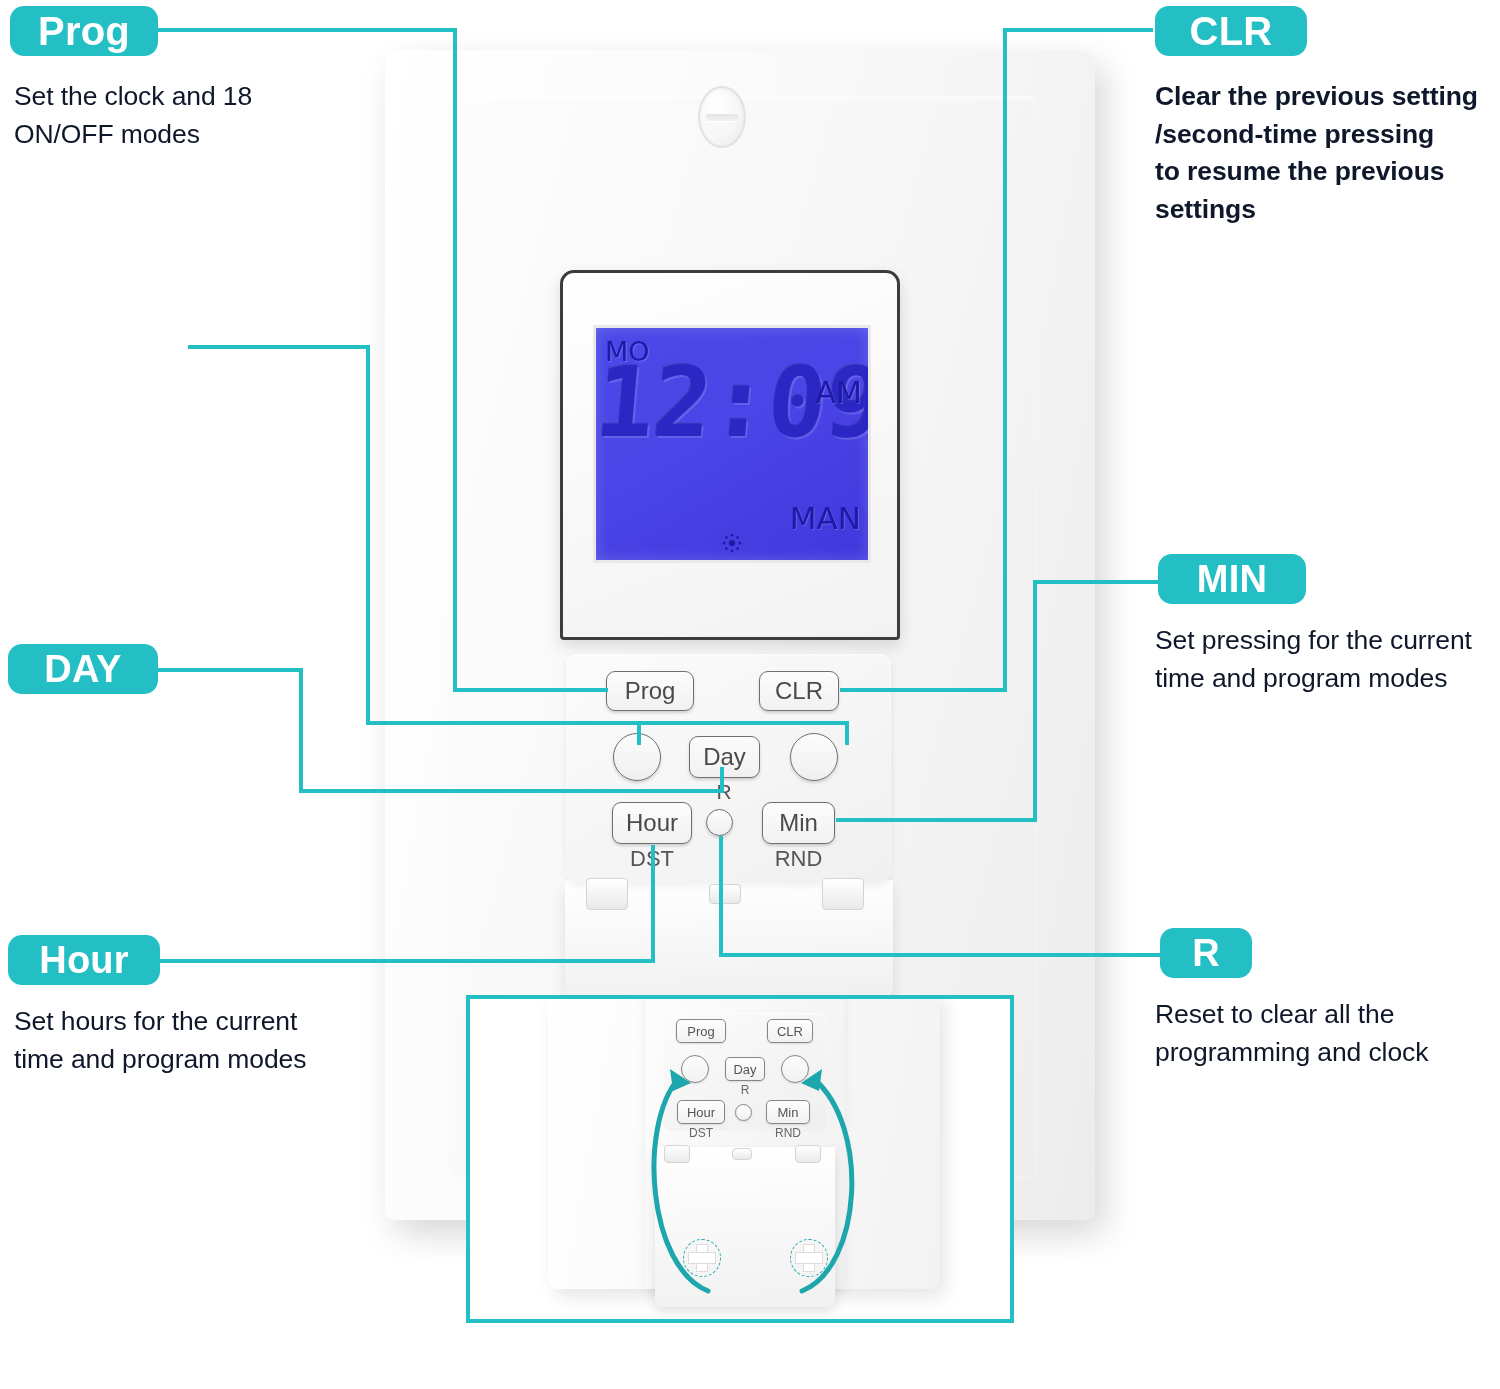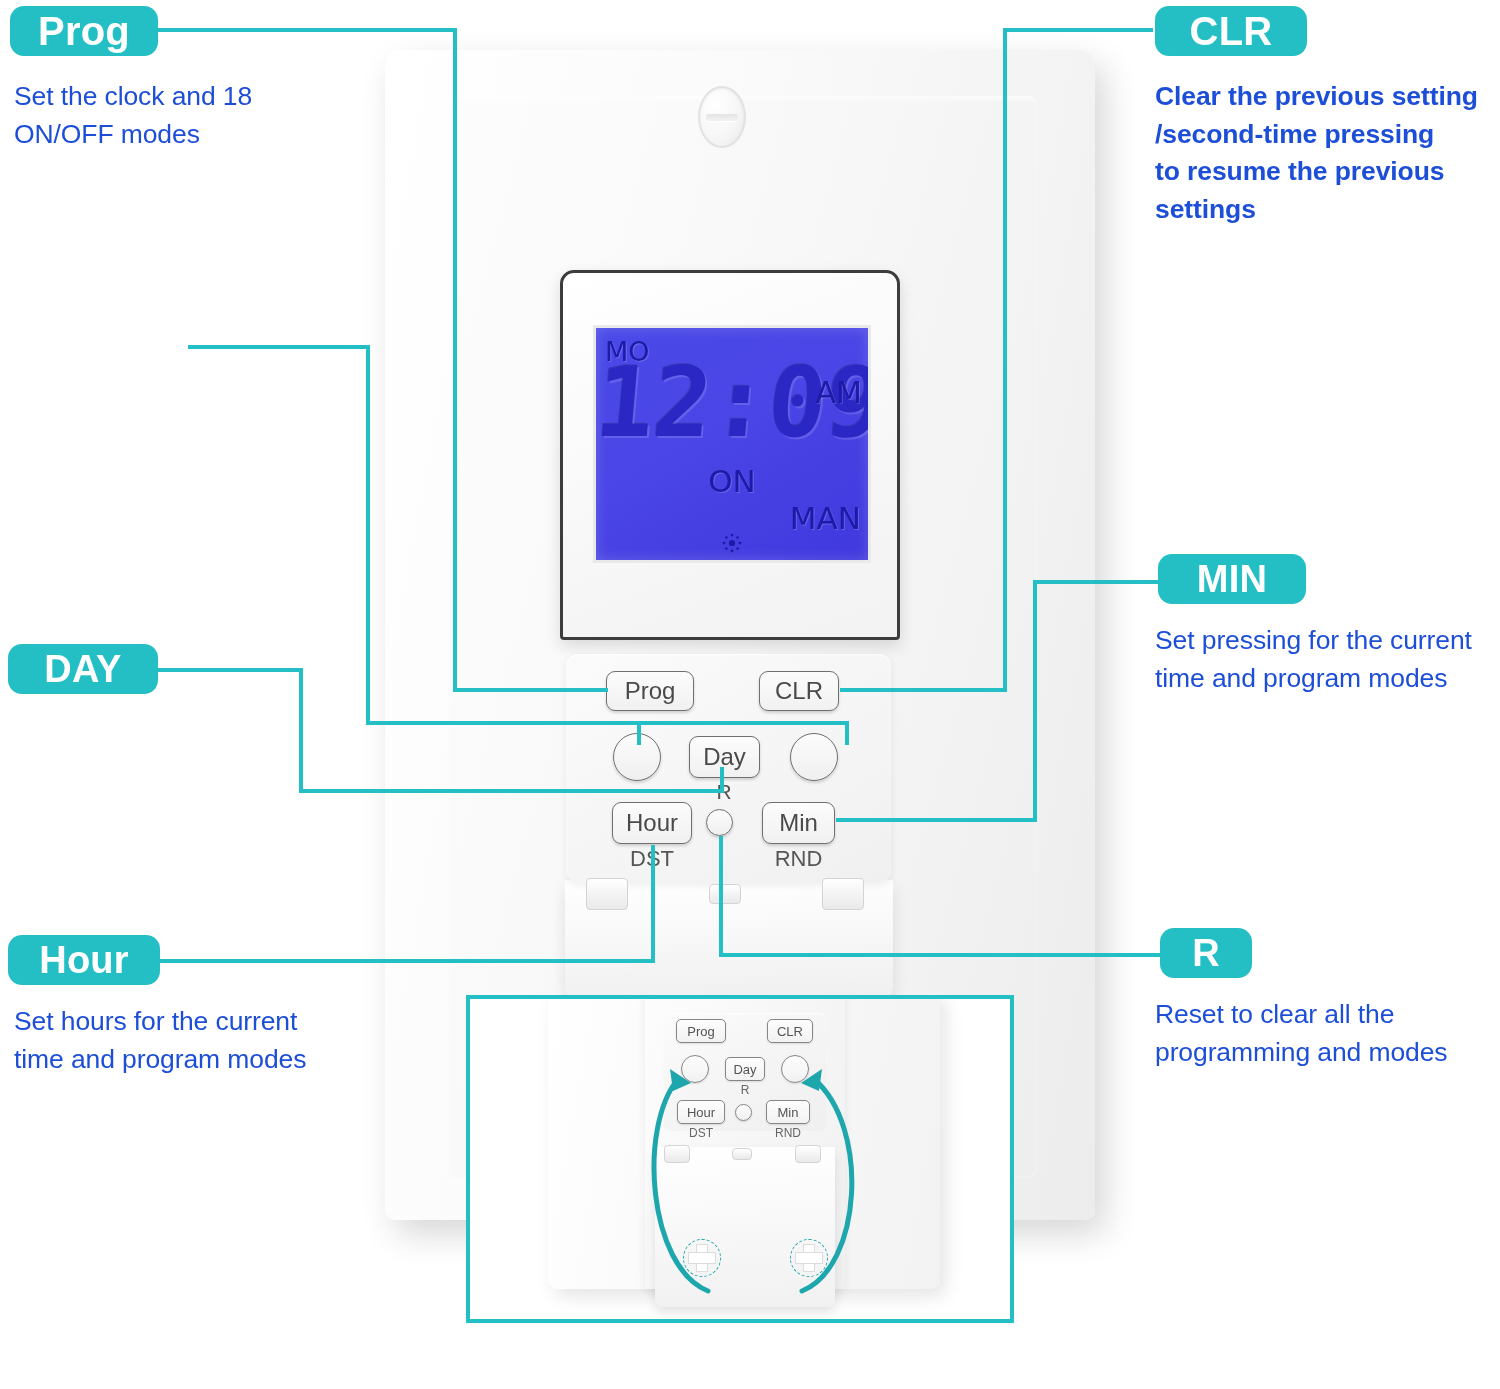--- a/index.html
+++ b/index.html
@@ -20,21 +20,21 @@
     border-radius:14px;
     display:flex;align-items:center;justify-content:center;
     font-weight:bold;
     letter-spacing:.2px;
     line-height:1;
     box-sizing:border-box;
     z-index:40;
   }
   .desc{
     position:absolute;
-    color:#1d4ed8;
+    color:#0f172a;
     font-size:26.5px;
     line-height:1.42;
     letter-spacing:-.1px;
     z-index:40;
     white-space:pre-line;
   }
 
   
   .ln{position:absolute;background:#23bfc4;z-index:30;}
   .lnh{height:4px;}
@@ -256,21 +256,20 @@
   <div id="plate">
     <div id="plateInner"></div>
   </div>
   <div id="screw"></div>
 
   <div id="lcdShell">
     <div id="lcd">
       <span class="lcdtx" id="lcdMO">MO</span>
       <div id="lcdTime">12:09</div>
       <span class="lcdtx" id="lcdAM">AM</span>
-      <span class="lcdtx" id="lcdON">ON</span>
       <span class="lcdtx" id="lcdMAN">MAN</span>
       <svg id="lcdSun" viewBox="0 0 24 24">
         <circle cx="12" cy="12" r="3.4" fill="#1d1aa8"></circle>
         <g fill="#1d1aa8">
           <circle cx="12" cy="3.4" r="1.5"></circle>
             <circle cx="12" cy="20.6" r="1.5"></circle>
           <circle cx="3.4" cy="12" r="1.5"></circle>
             <circle cx="20.6" cy="12" r="1.5"></circle>
           <circle cx="5.9" cy="5.9" r="1.4"></circle>
             <circle cx="18.1" cy="18.1" r="1.4"></circle>
@@ -342,21 +341,21 @@
   <div class="pill" style="left:1158px;top:554px;width:148px;height:50px;font-size:38px;">
     <span>MIN</span>
   </div>
   <div class="desc" style="left:1155px;top:622px;width:345px;">Set pressing for the current
 time and program modes</div>
 
   <div class="pill" style="left:1160px;top:928px;width:92px;height:50px;font-size:38px;">
     <span>R</span>
   </div>
   <div class="desc" style="left:1155px;top:996px;width:345px;">Reset to clear all the
-programming and modes</div>
+programming and clock</div>
 
   <div id="inset">
     <div id="insPlate"></div>
     <div id="insBody"></div>
     <div id="insPad"></div>
 
     <div class="ibtn" style="left:206px;top:20px;width:50px;height:24px;">
       <span>Prog</span>
     </div>
     <div class="ibtn" style="left:297px;top:20px;width:46px;height:24px;">

